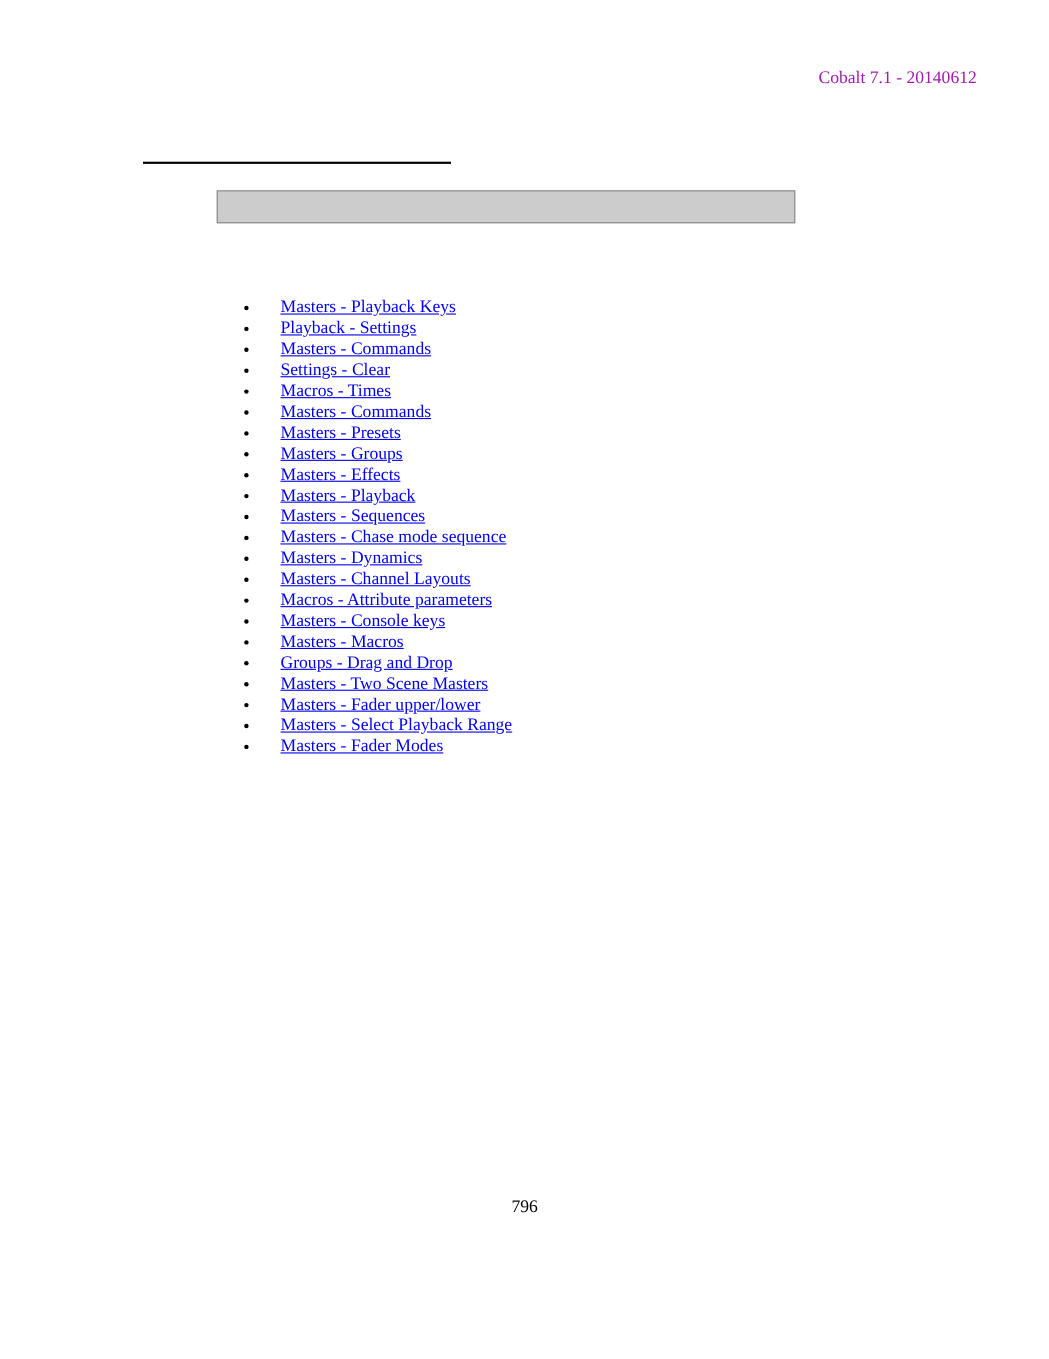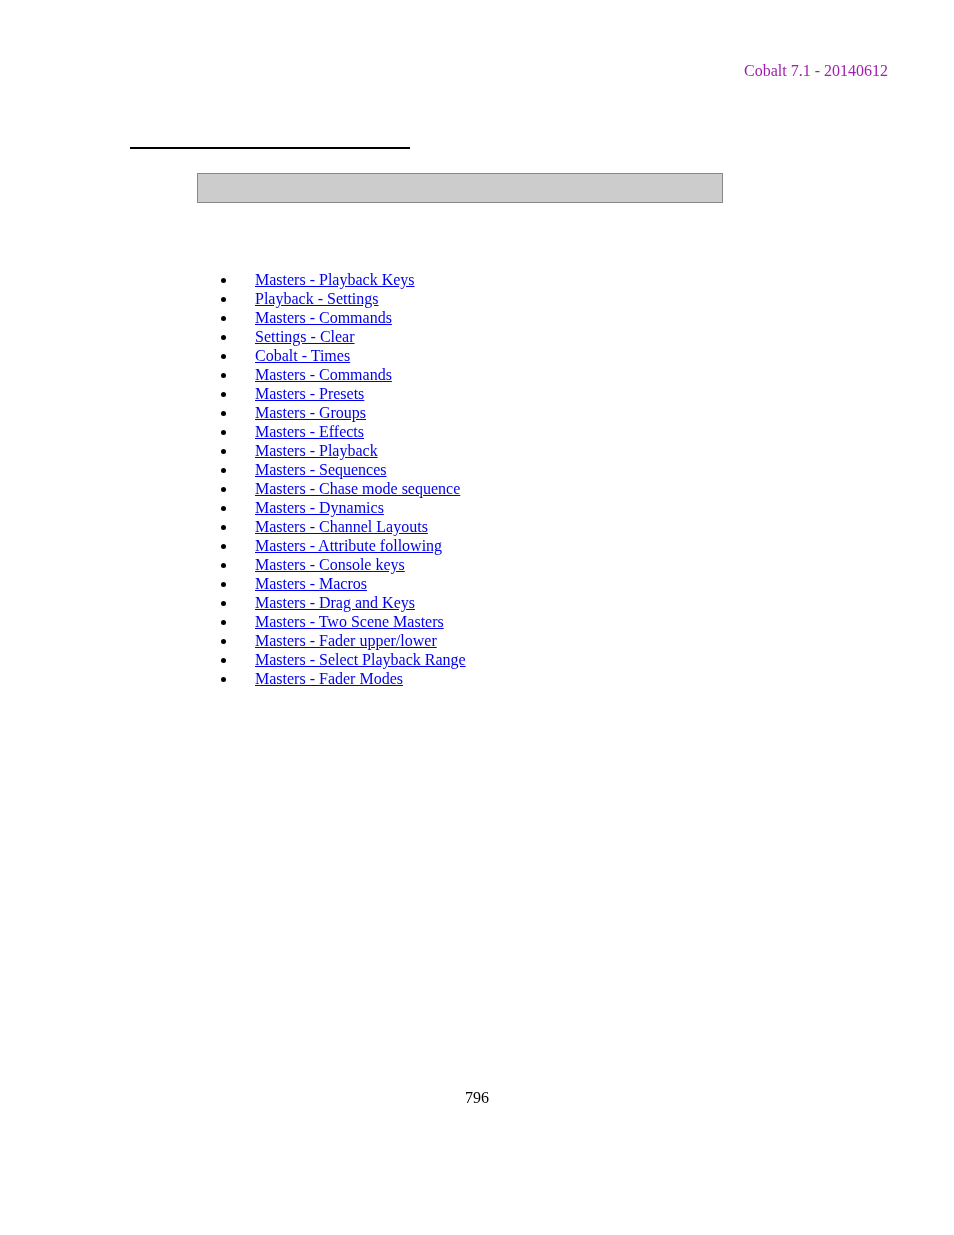--- a/index.html
+++ b/index.html
@@ -88,34 +88,34 @@
   <div class="horizontal-rule"></div>
 
   <div class="gray-bar"></div>
 
 
   <ul class="link-list">
     <li><a href="#">Masters - Playback Keys</a></li>
     <li><a href="#">Playback - Settings</a></li>
     <li><a href="#">Masters - Commands</a></li>
     <li><a href="#">Settings - Clear</a></li>
-    <li><a href="#">Cobalt - Times</a></li>
+    <li><a href="#">Macros - Times</a></li>
     <li><a href="#">Masters - Commands</a></li>
     <li><a href="#">Masters - Presets</a></li>
     <li><a href="#">Masters - Groups</a></li>
     <li><a href="#">Masters - Effects</a></li>
     <li><a href="#">Masters - Playback</a></li>
     <li><a href="#">Masters - Sequences</a></li>
     <li><a href="#">Masters - Chase mode sequence</a></li>
     <li><a href="#">Masters - Dynamics</a></li>
     <li><a href="#">Masters - Channel Layouts</a></li>
-    <li><a href="#">Masters - Attribute following</a></li>
+    <li><a href="#">Macros - Attribute parameters</a></li>
     <li><a href="#">Masters - Console keys</a></li>
     <li><a href="#">Masters - Macros</a></li>
-    <li><a href="#">Masters - Drag and Keys</a></li>
+    <li><a href="#">Groups - Drag and Drop</a></li>
     <li><a href="#">Masters - Two Scene Masters</a></li>
     <li><a href="#">Masters - Fader upper/lower</a></li>
     <li><a href="#">Masters - Select Playback Range</a></li>
     <li><a href="#">Masters - Fader Modes</a></li>
   </ul>
 
   <div class="page-number">796</div>
 
 </div>
 

